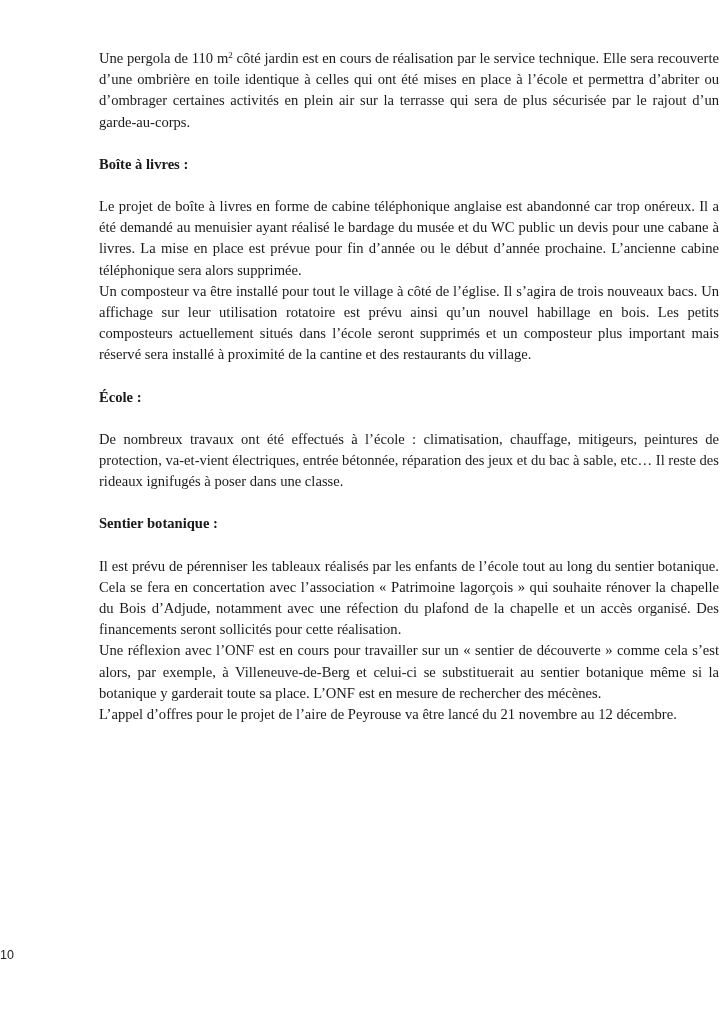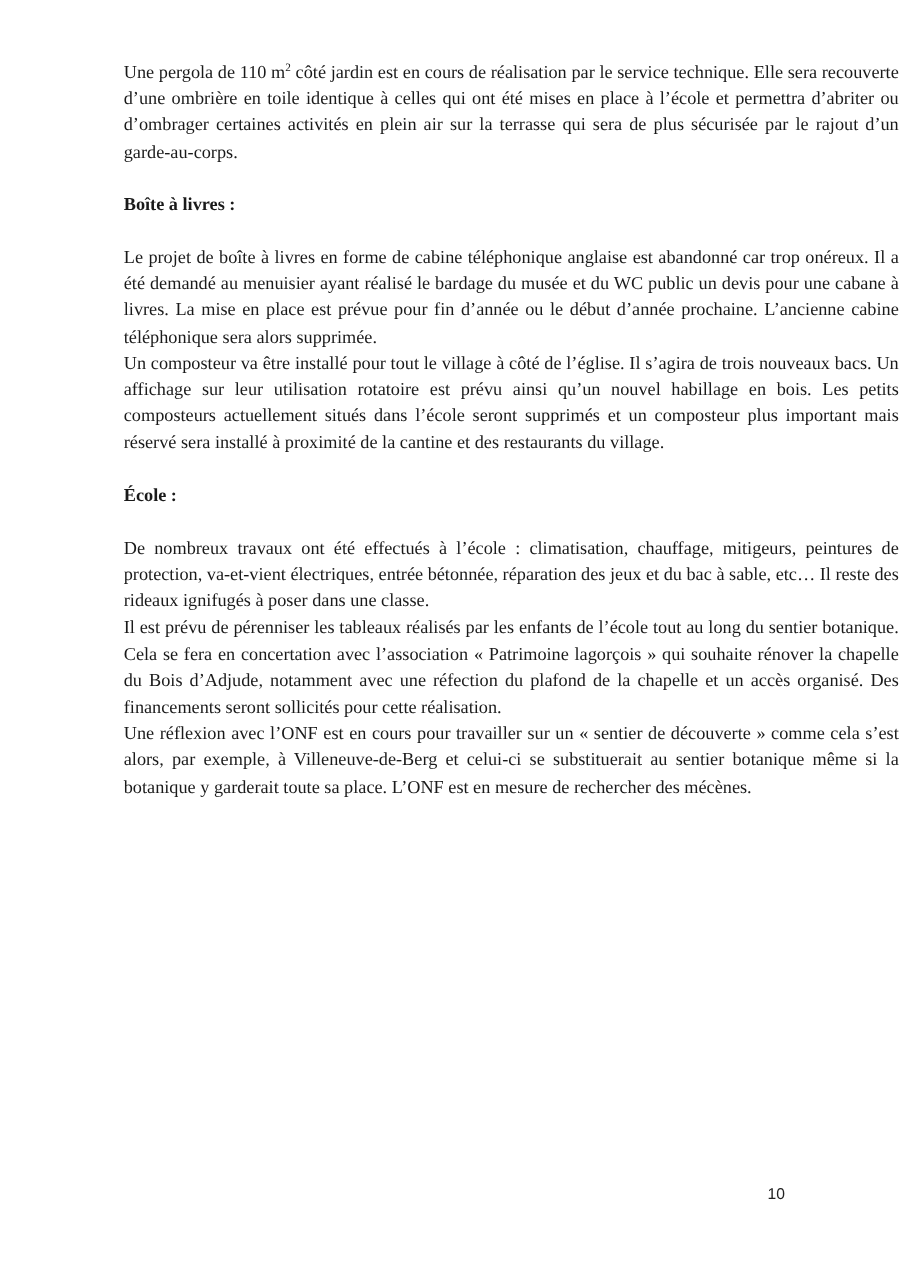--- a/index.html
+++ b/index.html
@@ -36,21 +36,21 @@
       font-weight: bold;
     }
     .section {
       margin: 0;
     }
     .page-number {
       position: absolute;
       left: 0;
       width: 628px;
       top: 948px;
-      text-align: right;
+      text-align: left;
       font-family: "Liberation Sans", "DejaVu Sans", sans-serif;
       font-size: 12.5px;
       color: #222;
     }
     sup {
       font-size: 9px;
       line-height: 0;
       vertical-align: 5px;
     }
   </style>
@@ -69,22 +69,24 @@
   <div class="section">
     <p class="para para-last-left">Un composteur va être installé pour tout le village à côté de l’église. Il s’agira de trois nouveaux bacs. Un affichage sur leur utilisation rotatoire est prévu ainsi qu’un nouvel habillage en bois. Les petits composteurs actuellement situés dans l’école seront supprimés et un composteur plus important mais réservé sera installé à proximité de la cantine et des restaurants du village.</p>
   </div>
 
   <div class="section">
     <p class="heading">École :</p>
     <p class="para para-last-left">De nombreux travaux ont été effectués à l’école : climatisation, chauffage, mitigeurs, peintures de protection, va-et-vient électriques, entrée bétonnée, réparation des jeux et du bac à sable, etc… Il reste des rideaux ignifugés à poser dans une classe.</p>
   </div>
 
   <div class="section">
+    <p class="heading">Sentier botanique :</p>
     <p class="para para-last-left">Il est prévu de pérenniser les tableaux réalisés par les enfants de l’école tout au long du sentier botanique. Cela se fera en concertation avec l’association « Patrimoine lagorçois » qui souhaite rénover la chapelle du Bois d’Adjude, notamment avec une réfection du plafond de la chapelle et un accès organisé. Des financements seront sollicités pour cette réalisation.</p>
     <p class="para para-last-left">Une réflexion avec l’ONF est en cours pour travailler sur un « sentier de découverte » comme cela s’est alors, par exemple, à Villeneuve-de-Berg et celui-ci se substituerait au sentier botanique même si la botanique y garderait toute sa place. L’ONF est en mesure de rechercher des mécènes.</p>
   </div>
 
   <div class="section">
+    <p class="para para-last-left">L’appel d’offres pour le projet de l’aire de Peyrouse va être lancé du 21 novembre au 12 décembre.</p>
   </div>
 
 </div>
 
 <div class="page-number">10</div>
 
 </body></html>

